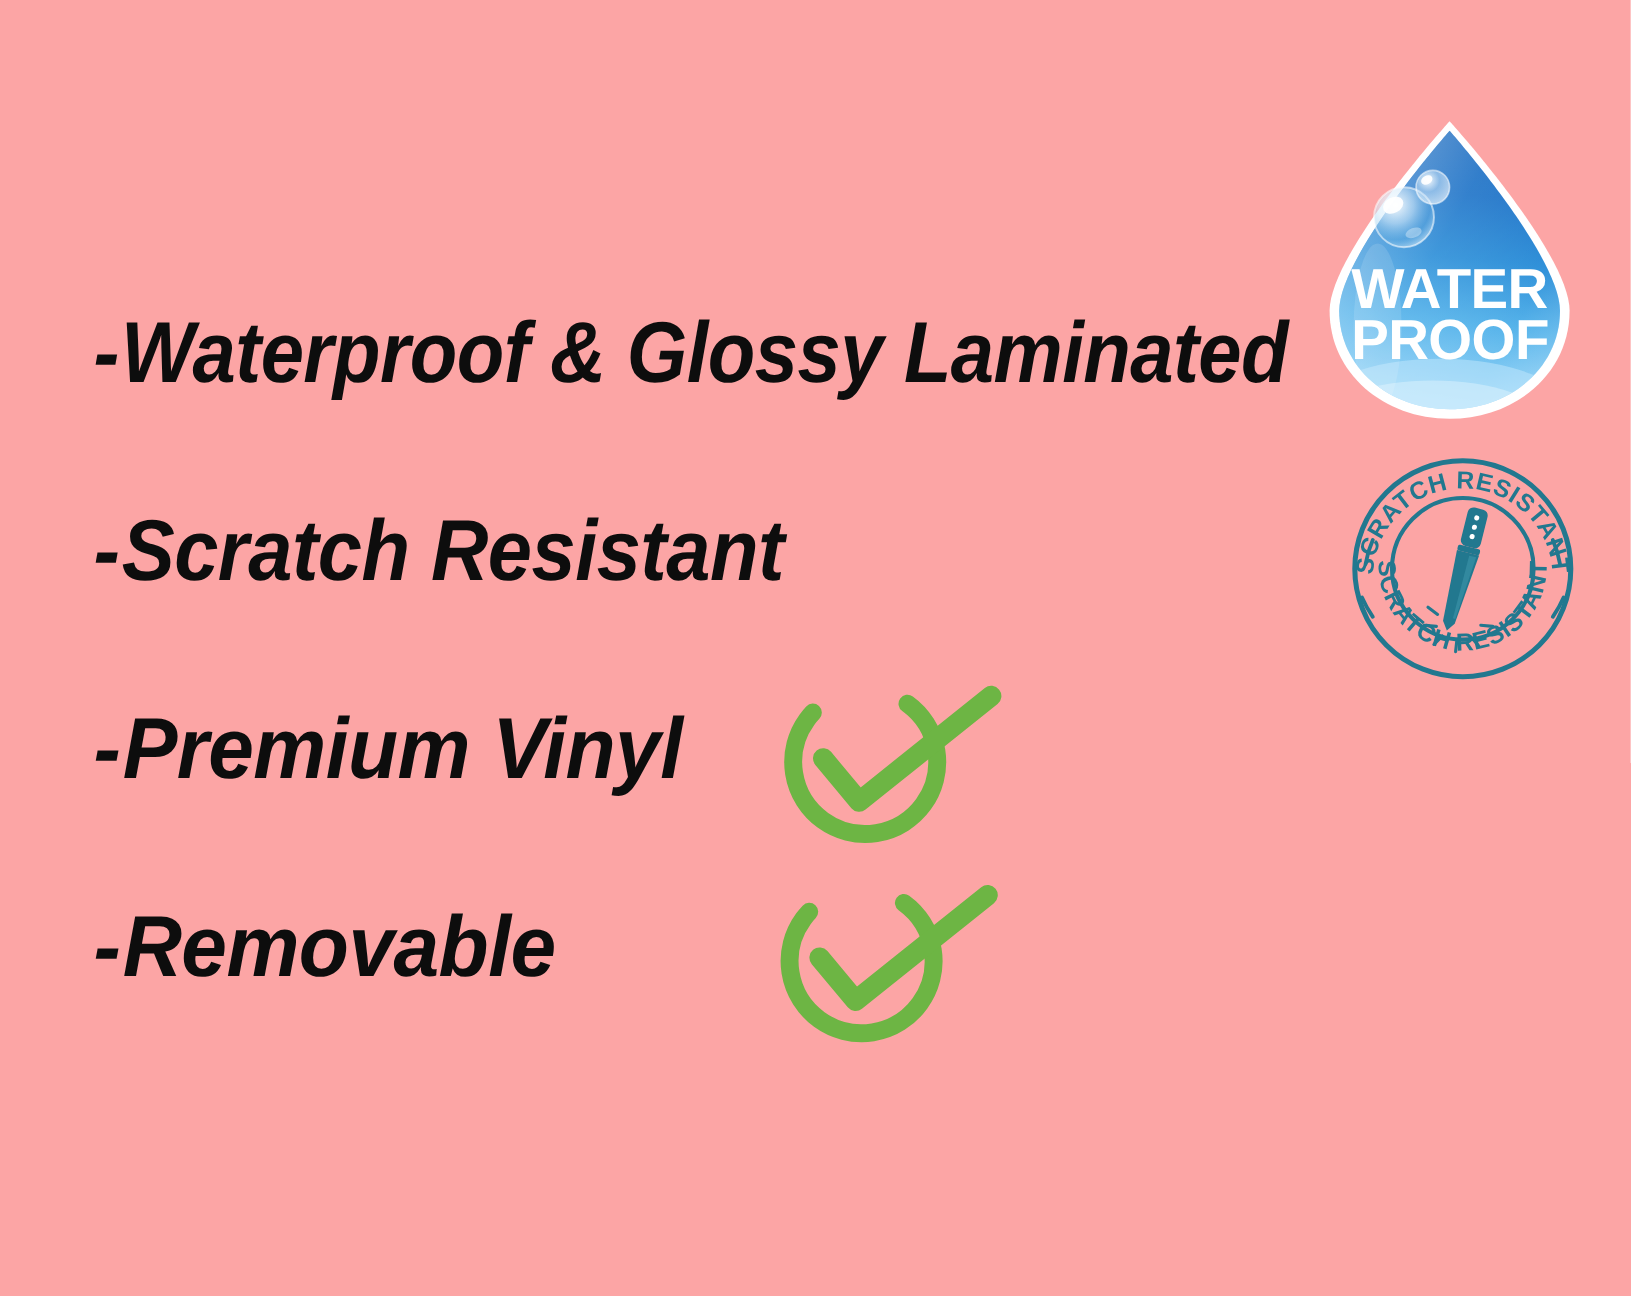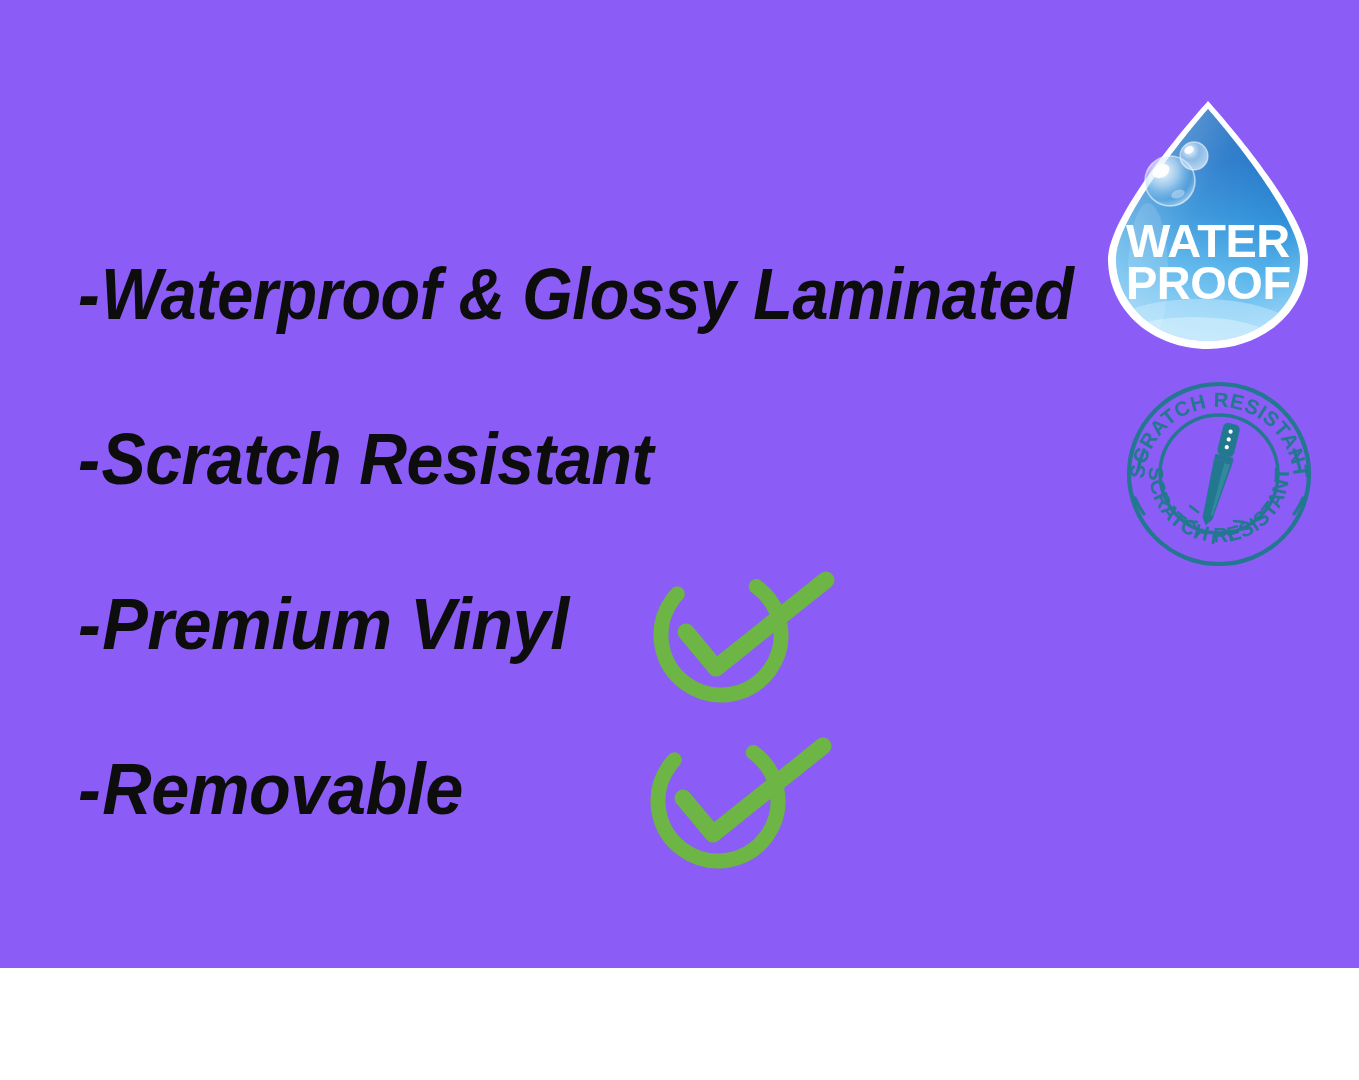--- a/index.html
+++ b/index.html
@@ -13,22 +13,22 @@
     position: relative;
     overflow: hidden;
     font-family: "Liberation Sans", sans-serif;
     -webkit-font-smoothing: antialiased;
   }
 
   #canvas {
     position: absolute;
     left: 0; top: 0;
     width: 1359px;
-    height: 968px;
-    background: #8b5cf6;
+    height: 1080px;
+    background: #fca5a5;
   }
 
   
   .feature-list {
     position: absolute;
     left: 0;
     top: 0;
     width: 1359px;
     height: 1080px;
   }

